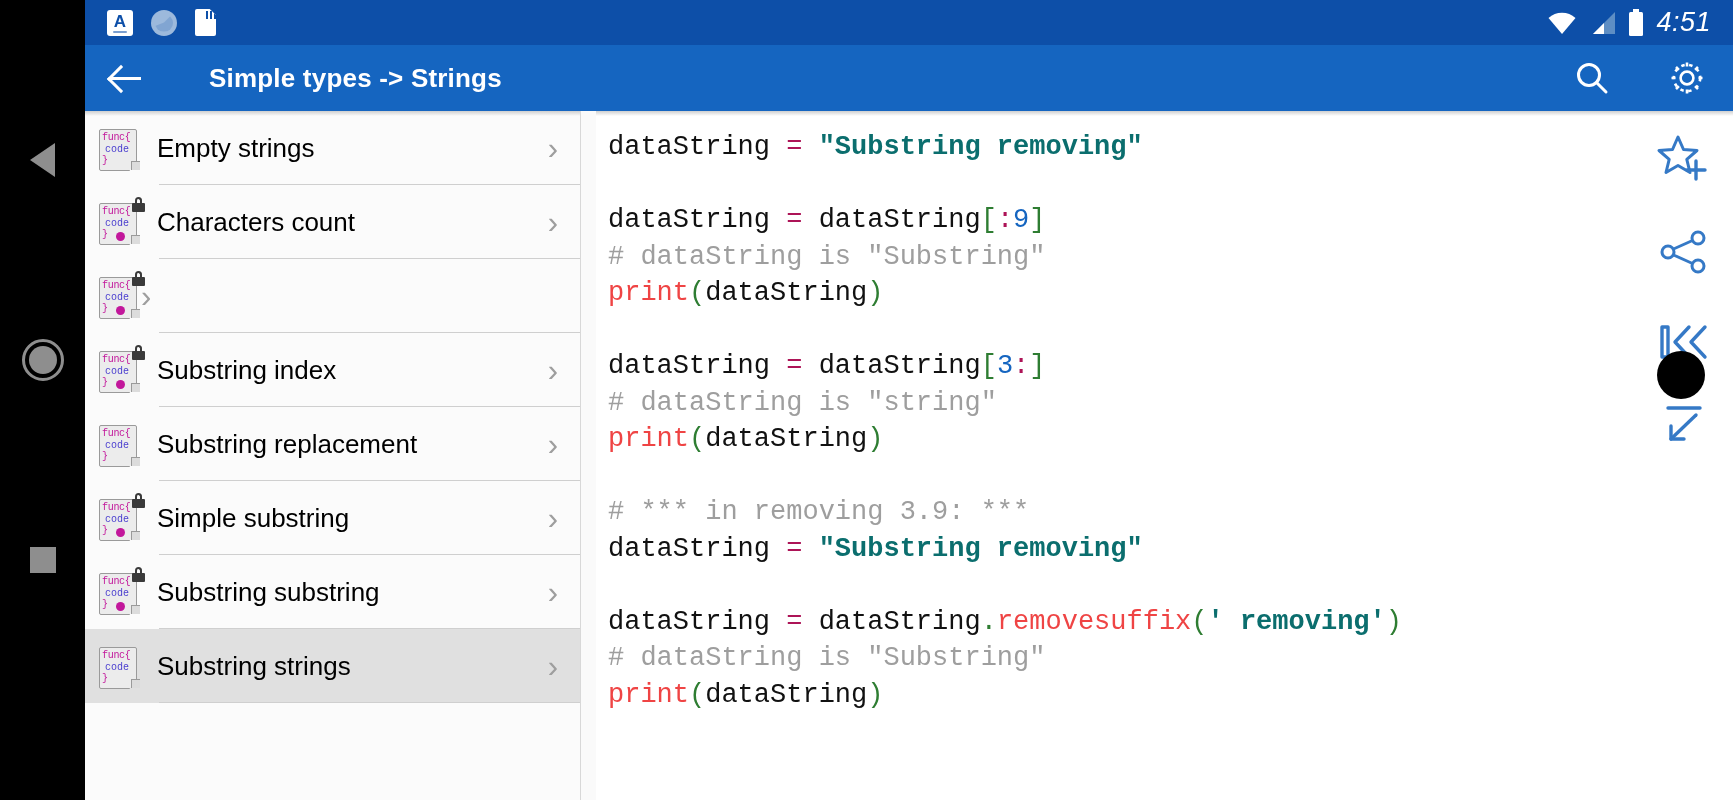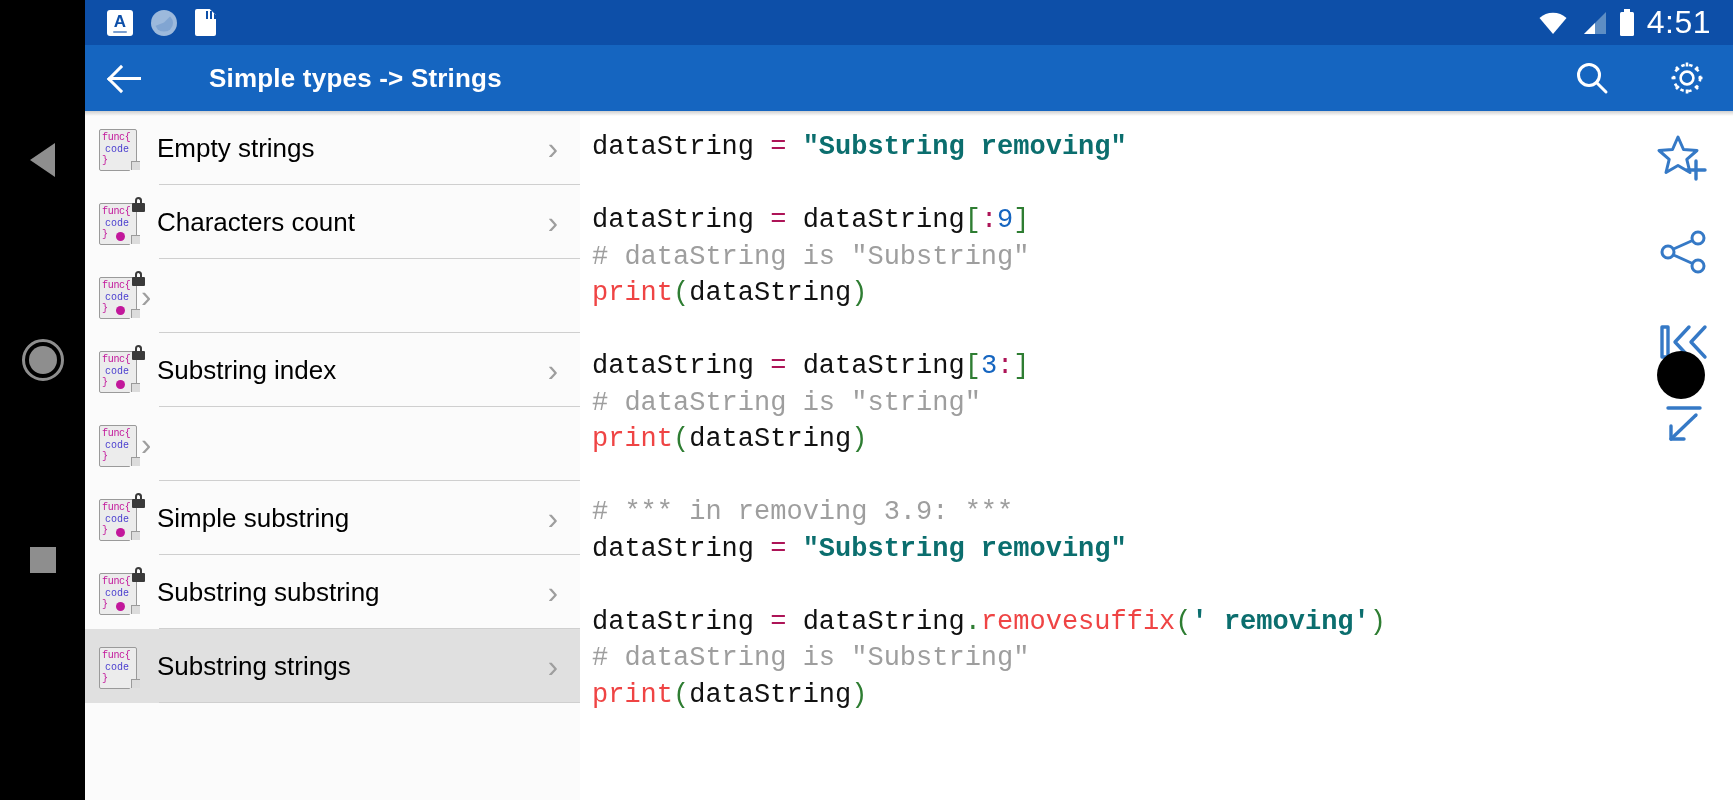--- a/index.html
+++ b/index.html
@@ -19,41 +19,41 @@
   .circ-home-in { width:28px; height:28px; border-radius:50%; background:#8e8e8e; }
   .sq-recent { width:26px; height:26px; background:#8e8e8e; }
 
   
   #app { position:absolute; left:85px; top:0; width:1648px; height:800px; background:#fafafa; overflow:hidden; }
 
   
   .statusbar { position:relative; height:45px; background:#0d4fa8; display:flex; align-items:center; padding:0 14px 0 22px; }
   .sb-left { display:flex; align-items:center; gap:18px; }
   .sb-right { margin-left:auto; display:flex; align-items:center; gap:12px; padding-right:8px; }
-  .sb-time { color:#fff; font-size:32px; font-weight:400; letter-spacing:.5px; }
+  .sb-time { color:#fff; font-size:27px; font-weight:400; letter-spacing:.5px;font-style:italic; }
 
   .ico-a { width:26px; height:26px; background:#fff; border-radius:3px; position:relative; display:flex; align-items:center; justify-content:center; }
   .ico-a span { color:#0d4fa8; font-size:17px; font-weight:bold; line-height:1; margin-top:-2px; }
   .ico-a:after { content:""; position:absolute; bottom:3px; left:6px; width:14px; height:2px; background:#0d4fa8; opacity:.55;
                  border-radius:1px; }
   .ico-sync { width:26px; height:26px; border-radius:50%; background:#9cb9dc; position:relative; }
   .ico-sync:after{ content:""; position:absolute; left:4px; top:4px; width:18px; height:18px; border-radius:50%; background:#0d4fa8; clip-path:polygon(50% 50%, 100% 0, 100% 100%, 0 100%, 0 70%); opacity:.18;}
   .ico-sd { width:21px; height:27px; background:#fff; border-radius:2px; position:relative; clip-path:polygon(0 0,70% 0,100% 22%,100% 100%,0 100%); }
   .ico-sd:before{content:"";position:absolute;right:4px;top:2px;width:2px;height:8px;background:#0d4fa8;box-shadow:4px 0 #0d4fa8, -4px 0 #0d4fa8;}
 
   
   .toolbar { height:66px; background:#1565c0; display:flex; align-items:center; padding:0 26px 0 22px; }
   .tb-title { color:#fff; font-size:26px; font-weight:bold; margin-left:62px; letter-spacing:.2px; }
   .tb-actions { margin-left:auto; display:flex; align-items:center; gap:56px; }
   .back-arrow { width:40px; height:40px; position:relative; cursor:pointer; }
   .back-arrow:before { content:""; position:absolute; left:4px; top:19px; width:30px; height:3px; background:#fff; }
   .back-arrow:after { content:""; position:absolute; left:4px; top:11px; width:17px; height:17px; border-left:3px solid #fff; border-bottom:3px solid #fff; transform:rotate(45deg); }
 
   
-  .content { position:relative; height:689px; display:flex; background:#fafafa; }
+  .content { position:relative; height:689px; display:flex; background:#fafafa;gap:16px; }
 
   
   .list-pane { width:495px; height:689px; background:#fbfbfb; overflow:hidden; box-shadow:1px 0 0 #d8d8d8; position:relative; }
   .list-pane:before { content:""; position:absolute; left:0; right:0; top:0; height:5px;
       background:linear-gradient(#cfcfcf, rgba(207,207,207,0)); z-index:3; }
   .li { height:74px; display:flex; align-items:center; padding-left:14px; position:relative; cursor:pointer; }
   .li.sel { background:#e0e0e0; }
   .li .divider { position:absolute; left:74px; right:0; bottom:0; height:1px; background:#cfcfcf; }
   .li-label { font-size:26px; color:#000000; margin-left:16px; flex:1; }
   .li-chev { margin-right:22px; color:#9e9e9e; font-size:31px; line-height:1; font-weight:300; }
@@ -234,20 +234,21 @@
             <div class="divider"></div>
           </div>
           <div class="li">
             <div class="fico">
               <div class="sheet"></div>
               <div class="t1">func{</div>
               <div class="t2">code</div>
               <div class="t3">}</div>
               <div class="fold"></div>
             </div>
+            <div class="li-label">Substring replacement</div>
             <div class="li-chev">›</div>
             <div class="divider"></div>
           </div>
           <div class="li">
             <div class="fico">
               <div class="sheet"></div>
               <div class="t1">func{</div>
               <div class="t2">code</div>
               <div class="t3">}</div>
               <div class="dot"></div>

